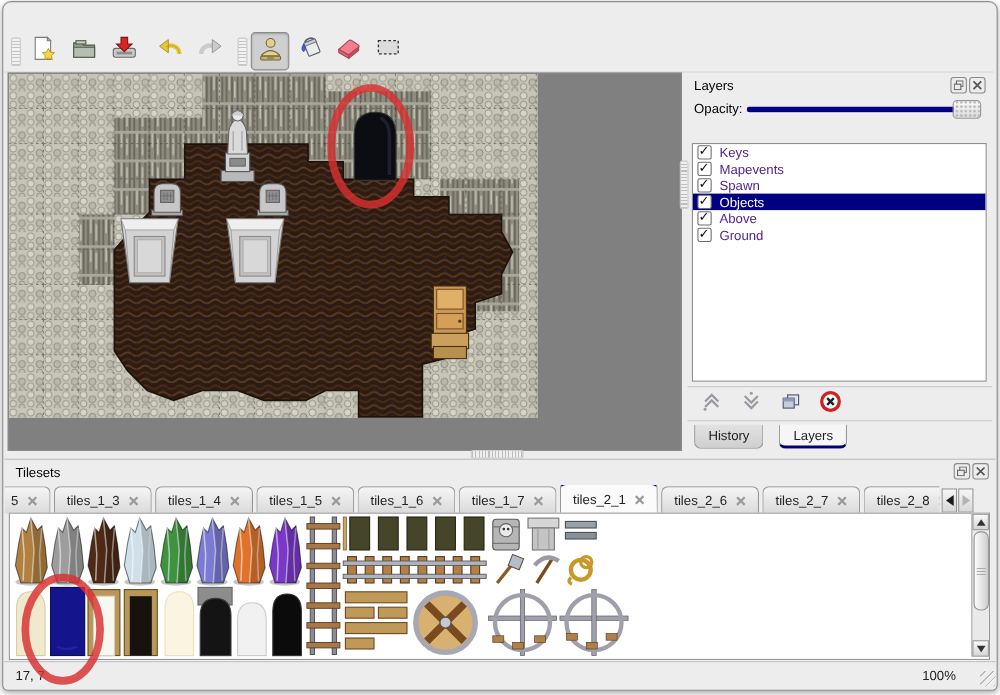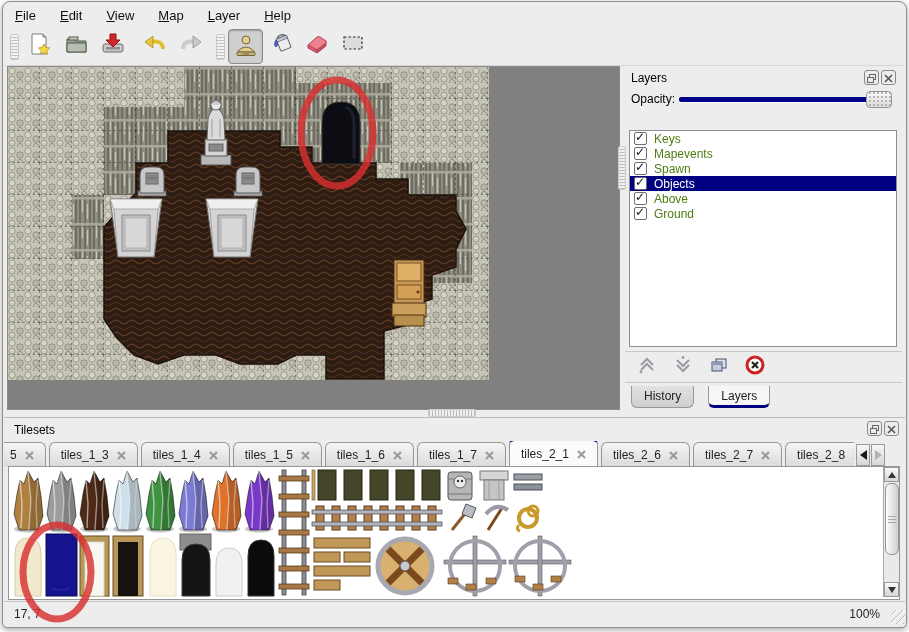--- a/index.html
+++ b/index.html
@@ -27,21 +27,21 @@
   
   .panel-title{font-size:12px;color:#000;}
   .mini-btn{width:13px;height:13px;border:1px solid #8a8a8a;border-radius:3px;background:#ececec;
             display:flex;align-items:center;justify-content:center;}
   #opacity-track{height:5px;background:#00008a;border-radius:2px;box-shadow:0 1px 0 #fff;}
   #opacity-handle{width:24px;height:15px;border:1px solid #979797;border-radius:4px;
      background:linear-gradient(#fbfbfb,#d9d9d9);
      background-image:radial-gradient(#b5b5b5 1px,transparent 1.2px),linear-gradient(#fbfbfb,#d9d9d9);
      background-size:4px 4px,100% 100%;background-position:5px 3px,0 0;}
   #layer-list{background:#fff;border:1px solid #8f8f8f;overflow:hidden;}
-  .layer-row{display:flex;align-items:center;height:15px;gap:7px;padding-left:4px;font-size:12px;color:#4d7c0f;}
+  .layer-row{display:flex;align-items:center;height:15px;gap:7px;padding-left:4px;font-size:12px;color:#4c1d95;}
   .layer-row.sel{background:#000080;color:#fff;}
   .cb{width:11px;height:11px;background:#fff;border:1px solid #6f6f6f;border-radius:2px;flex:0 0 auto;
       position:relative;}
   .cb.checked::after{content:"✓";position:absolute;left:0px;top:-3px;font-size:12px;font-weight:bold;color:#111;}
   #layer-actions{border-top:1px solid #c9c9c9;border-bottom:1px solid #c9c9c9;display:flex;align-items:center;gap:12px;padding-left:10px;}
   .act-btn{width:24px;height:24px;display:flex;align-items:center;justify-content:center;}
   #dock-tabs{display:flex;gap:14px;}
   .dock-tab{font-size:12px;padding:3px 12px 4px 12px;border:1px solid #979797;border-top:none;
             border-radius:0 0 6px 6px;background:linear-gradient(#e2e2e2,#cfcfcf);color:#222;}
   .dock-tab.active{background:#f6f6f6;border-bottom:3px solid #00007e;padding-bottom:2px;}
@@ -75,28 +75,20 @@
   #resize-grip{right:4px;bottom:8px;width:14px;height:14px;
      background:repeating-linear-gradient(135deg,transparent 0 3px,#b9b9b9 3px 4px,#f4f4f4 4px 5px);}
   #overlay{left:0;top:0;pointer-events:none;z-index:60;}
 </style>
 </head>
 <body>
 <div id="stage">
 
 <div id="frame" class="abs"></div>
 
-<div id="menubar" class="abs">
-      <div class="menu-item"><span class="mn">F</span>ile</div>
-      <div class="menu-item"><span class="mn">E</span>dit</div>
-      <div class="menu-item"><span class="mn">V</span>iew</div>
-      <div class="menu-item"><span class="mn">M</span>ap</div>
-      <div class="menu-item"><span class="mn">L</span>ayer</div>
-      <div class="menu-item"><span class="mn">H</span>elp</div>
-    </div>
 
 <div id="toolbar" class="abs">
   <div class="abs grip-v" style="left:6px;top:6px;"></div>
 
   <div class="abs tbtn" style="left:20px;top:3px;">
     <span><svg width="26" height="26" viewBox="0 0 26 26">
       <path d="M6,3 h11 l3,3 v17 h-14 z" fill="#ffffff" stroke="#7d7d7d"></path>
       <path d="M17,3 l3,3 h-3 z" fill="#d9d9d9" stroke="#7d7d7d"></path>
       <path d="M18,13 l1.8,3.4 3.8,.5 -2.8,2.7 .7,3.8 -3.5,-1.8 -3.4,1.8 .6,-3.8 -2.7,-2.7 3.7,-.5 z" fill="#f7d73f" stroke="#b59116" stroke-width=".8"></path>
     </svg></span>
@@ -586,21 +578,21 @@
         <span class="tri-up"></span>
       </div>
   <div id="vthumb" class="abs"></div>
   <div class="sb-btn abs" style="left:0;top:115px;">
         <span class="tri-down"></span>
       </div>
 </div>
 
 <div id="statusbar" class="abs">
   <span>17, 7</span>
-  <span style="margin-right:15px;">100%</span>
+  <span style="margin-right:26px;">100%</span>
 </div>
 <div id="resize-grip" class="abs"></div>
 
 <svg id="overlay" class="abs" width="909" height="632" viewBox="0 0 909 632">
   <ellipse cx="337" cy="133" rx="36" ry="53" fill="none" stroke="#d83030" stroke-width="7" opacity=".82"></ellipse>
   <ellipse cx="57" cy="572" rx="34" ry="47" fill="none" stroke="#d83030" stroke-width="7" opacity=".82"></ellipse>
 </svg>
 
 </div>
 

